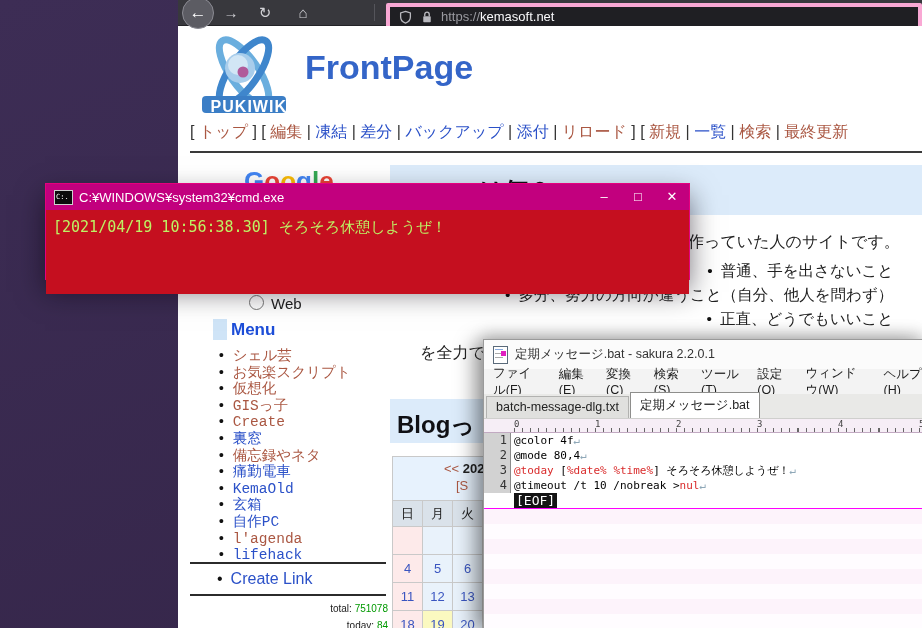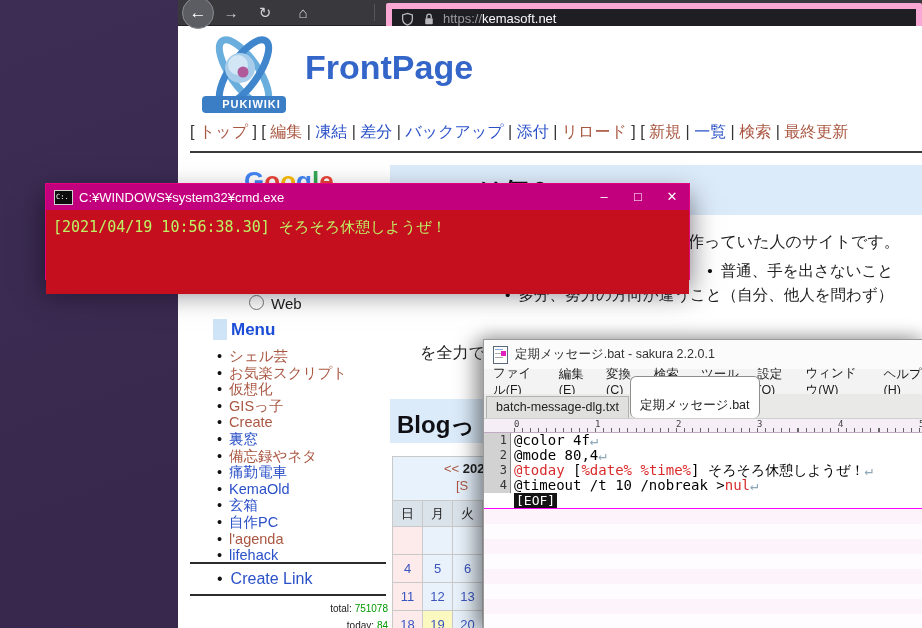--- a/index.html
+++ b/index.html
@@ -8,48 +8,48 @@
 
   
   .desktop{position:absolute;inset:0;background:linear-gradient(160deg,#3d2d55 0%,#342548 100%);}
 
   
   .browser{position:absolute;left:178px;top:0;width:744px;height:628px;background:#fff;}
   .toolbar{position:absolute;left:0;top:0;right:0;height:25px;background:#38383d;border-bottom:1px solid #232327;}
   .tb-btn{position:absolute;color:#d2d2d6;font-size:15px;line-height:25px;text-align:center;width:26px;top:0;cursor:default;}
   .back-circle{position:absolute;left:4px;top:-3px;width:30px;height:30px;border-radius:50%;
                background:#5c5c63;border:1px solid #8b8b93;color:#fff;font-size:17px;line-height:30px;text-align:center;z-index:5;}
-  .urlbar{position:absolute;left:208px;top:3px;right:0;height:19px;background:#1f1f23;border:6px solid #f9a8d4;border-radius:2px;display:flex;align-items:center;}
+  .urlbar{position:absolute;left:208px;top:3px;right:0;height:19px;background:#1f1f23;border:4px solid #f9a8d4;border-radius:2px;display:flex;align-items:center;}
   .url-text{font-size:13px;margin-left:8px;white-space:nowrap;}
   .url-scheme{color:#9a9aa0;}
   .url-host{color:#f9f9fb;}
   .tb-sep{position:absolute;left:196px;top:4px;width:1px;height:17px;background:#55555b;}
   .urlicon{margin-left:9px;flex:none;}
 
   
   .page{position:absolute;left:0;top:26px;right:0;bottom:0;background:#fff;overflow:hidden;}
   .logo{position:absolute;left:22px;top:8px;width:88px;height:86px;}
-  .logo-label{position:absolute;left:24px;top:72px;width:99px;text-align:center;color:#fff;font-size:11px;font-weight:bold;letter-spacing:1px;}
+  .logo-label{position:absolute;left:24px;top:72px;width:99px;text-align:center;color:#fff;font-size:16px;font-weight:bold;letter-spacing:1px;}
   .page-title{position:absolute;left:127px;top:22px;font-size:34px;font-weight:bold;color:#3465c8;}
   .nav{position:absolute;left:12px;top:96px;font-size:16px;white-space:nowrap;}
   .nav-seg.dark{color:#333;}
   .brown{color:#aa5742;}
   .blue{color:#2b51c8;}
   .hr-main{position:absolute;left:12px;right:0;top:125px;border-top:2px solid #3a3a3a;}
 
   
   .google{position:absolute;left:66px;top:140px;font-size:26px;font-weight:bold;letter-spacing:0;}
   .radio-row{position:absolute;left:71px;display:flex;align-items:flex-start;font-size:15px;color:#222;}
   .radio{width:13px;height:13px;border:1px solid #777;border-radius:50%;margin-right:7px;position:relative;background:#fff;}
   .radio.selected::after{content:"";position:absolute;left:2.5px;top:2.5px;width:6px;height:6px;border-radius:50%;background:#2f5fc0;}
   .menu-head{position:absolute;left:35px;top:293px;display:flex;align-items:center;}
   .menu-head .block{width:14px;height:21px;background:#cfe4f7;margin-right:4px;}
   .menu-head .txt{color:#1d4ed8;font-weight:bold;font-size:17px;}
   .menu-list{position:absolute;left:39px;top:322px;margin:0;padding:0;list-style:none;}
-  .menu-item{font-size:14.5px;line-height:16.6px;white-space:nowrap;}
+  .menu-item{font-size:14.5px;line-height:16.6px;white-space:nowrap;font-family:Liberation Mono, monospace;}
   .menu-item::before{content:"•";color:#111;margin-right:7px;}
   .hr-side{position:absolute;left:12px;width:196px;border-top:2px solid #2b2b2b;}
   .create-link{position:absolute;left:39px;top:544px;font-size:16px;}
   .create-link::before{content:"•";color:#111;margin-right:8px;}
   .counter-line{position:absolute;left:12px;width:198px;text-align:right;font-size:10px;color:#222;}
   .green{color:#090;}
 
   
   .h2band{position:absolute;left:212px;right:0;height:50px;background:#dcebfa;color:#101014;font-weight:bold;font-size:24px;}
   .h2band .h2t{position:absolute;top:10px;}
@@ -89,31 +89,31 @@
   
   .sakura{position:absolute;left:483px;top:339px;width:440px;height:289px;background:#fff;border:1px solid #9a9a9a;
           box-shadow:-10px 2px 18px rgba(0,0,0,.35),0 -5px 14px rgba(0,0,0,.18);z-index:50;display:flex;flex-direction:column;}
   .sk-title{height:29px;background:#fbfbfb;display:flex;align-items:center;font-size:12.5px;color:#333;flex:none;}
   .sk-icon{width:13px;height:16px;background:#fff;border:1px solid #5a6a7a;margin:0 7px 0 9px;position:relative;flex:none;}
   .sk-icon::after{content:"";position:absolute;right:1px;top:4px;width:5px;height:5px;background:#e020c0;}
   .sk-icon::before{content:"";position:absolute;left:1px;top:2px;width:8px;height:1.5px;background:#8ad;box-shadow:0 4px 0 #aaa,0 8px 0 #aaa;}
   .sk-menubar{height:25px;background:#f3f3f3;display:flex;align-items:center;padding-left:9px;gap:17px;font-size:12.5px;color:#1d1d1d;flex:none;}
   .sk-tabbar{height:24px;background:#e9e9e7;border-bottom:1px solid #cfcfcd;display:flex;align-items:flex-end;padding-left:2px;font-size:12.5px;color:#222;flex:none;}
   .sk-tab{padding:3px 9px 4px;background:#e0e0de;border:1px solid #b2b2b0;border-bottom:none;margin-right:1px;white-space:nowrap;}
-  .sk-tab.active{background:#fff;position:relative;top:0;border-color:#8e8e8c;padding-top:20px;border-radius:6px;}
+  .sk-tab.active{background:#fff;position:relative;top:0;border-color:#8e8e8c;padding-top:4px;}
   .sk-ruler{height:13px;background:#f6eef6;border-bottom:1px solid #c2aac2;position:relative;flex:none;}
   .sk-ruler::before{content:"";position:absolute;left:30px;right:0;bottom:0;height:4px;
        background:repeating-linear-gradient(90deg,#666 0 1px,transparent 1px 8.1px);}
   .ruler-num{position:absolute;top:0;font-size:9px;color:#444;font-family:"DejaVu Sans Mono",monospace;}
   .sk-editor{flex:1;display:flex;flex-direction:column;background:#fff;overflow:hidden;}
   .code-row{display:flex;height:15px;flex:none;}
   .gut{width:23px;background:#d2d2d2;border-right:1px solid #8a8a8a;text-align:right;padding-right:3px;
        color:#333;font-size:12px;line-height:15px;font-family:"DejaVu Sans Mono",monospace;flex:none;}
   .gut-empty{background:transparent;border-right:1px solid transparent;}
-  .code-text{padding-left:3px;font-size:14px;line-height:15px;white-space:pre;font-family:"DejaVu Sans Mono","DejaVu Sans",monospace;}
+  .code-text{padding-left:3px;font-size:11px;line-height:15px;white-space:pre;font-family:"DejaVu Sans Mono","DejaVu Sans",monospace;}
   .c-k{color:#000;}
   .c-r{color:#d92b2b;}
   .c-ret{color:#8fa8b8;}
   .eof-box{margin-left:3px;background:#141414;color:#fff;font-size:13px;line-height:15px;padding:0 2px;
            font-family:"DejaVu Sans Mono",monospace;}
   .cursor-underline{height:0;border-top:1.5px solid #f0f;flex:none;}
   .stripes{flex:1;background:repeating-linear-gradient(180deg,#fdf3fb 0 15px,#fffcff 15px 30px);}
 </style>
 </head>
 <body>
@@ -193,20 +193,21 @@
         <span>today:</span> <span class="green">84</span>
       </div>
 
       <div class="h2band" style="top:139px">
         <span class="h2t" style="left:40px">ココは何？</span>
       </div>
       <div class="para-frag">作っていた人のサイトです。</div>
       <ul class="main-bullets">
           <li>普通、手を出さないこと</li>
           <li>多分、努力の方向が違うこと（自分、他人を問わず）</li>
+          <li>正直、どうでもいいこと</li>
         </ul>
       <div class="para2">を全力で愛で</div>
       <div class="h2band" style="top:373px;height:44px">
         <span class="h2t" style="left:7px">Blogっ</span>
       </div>
 
       <div class="calendar">
         <div class="cal-caption">
           <span class="cap1"><span class="brown">&lt;&lt;</span> <b>2021/4</b></span>
           <span class="cap2 brown">[S</span>

